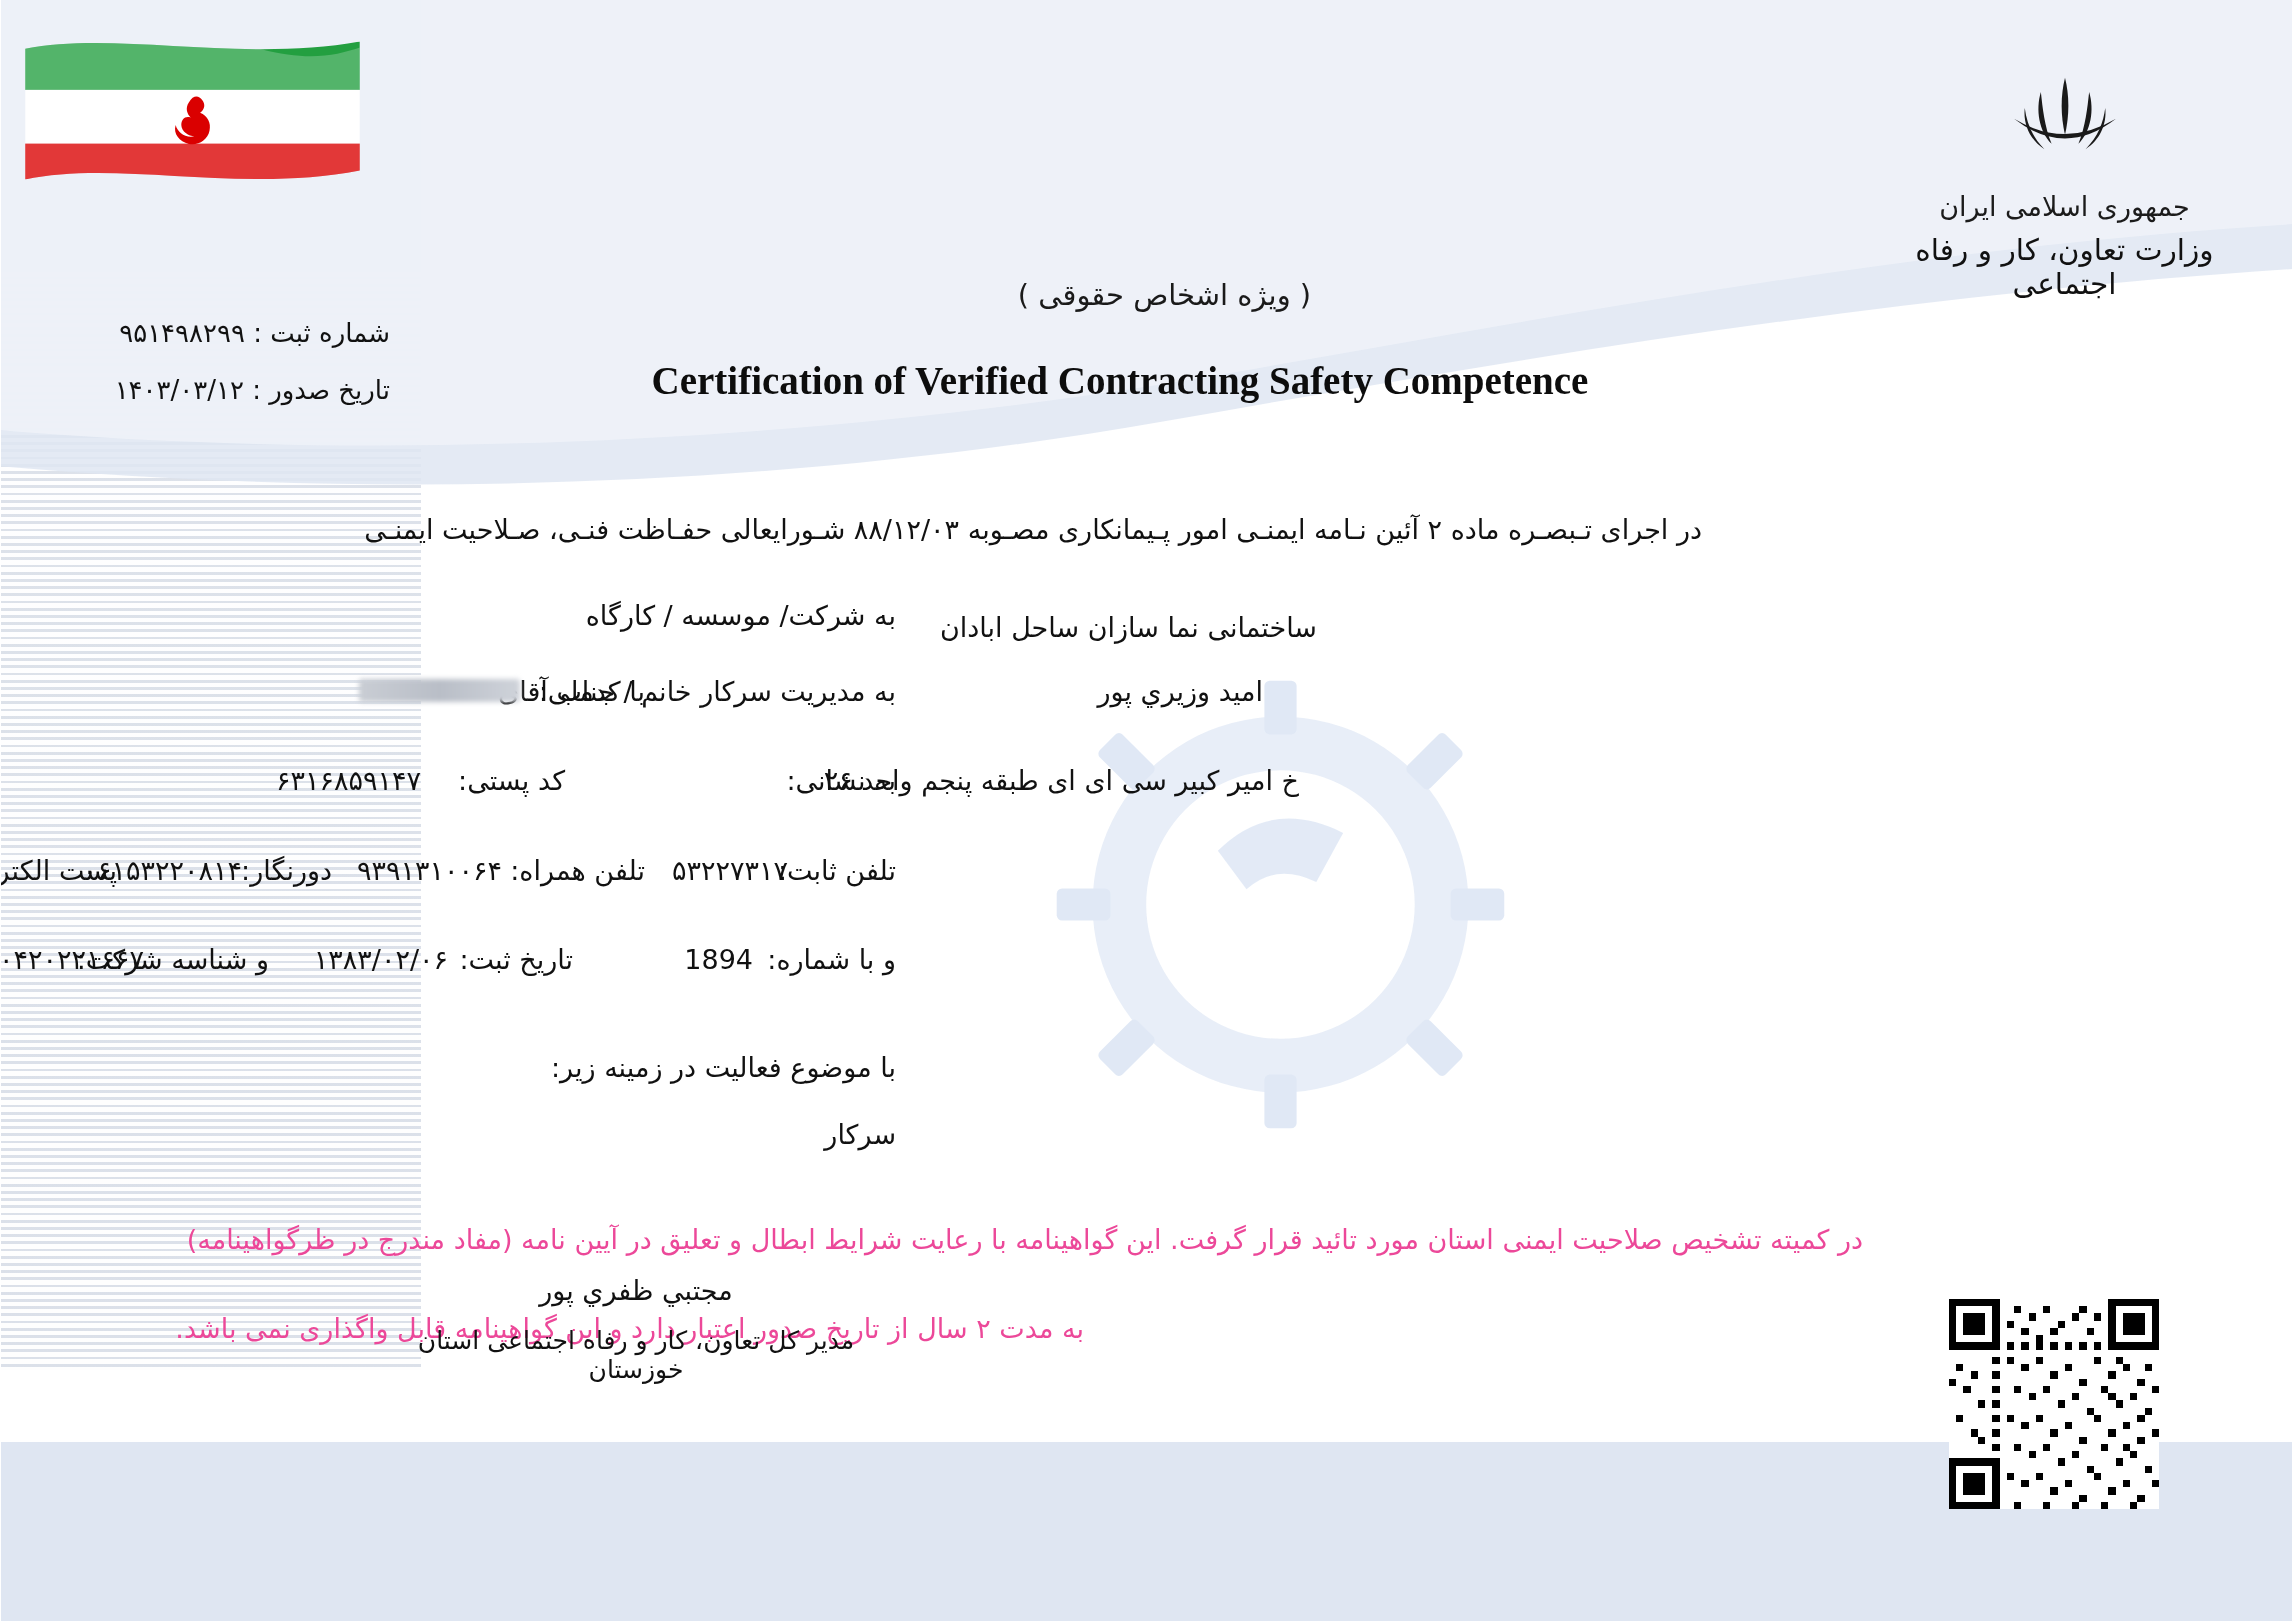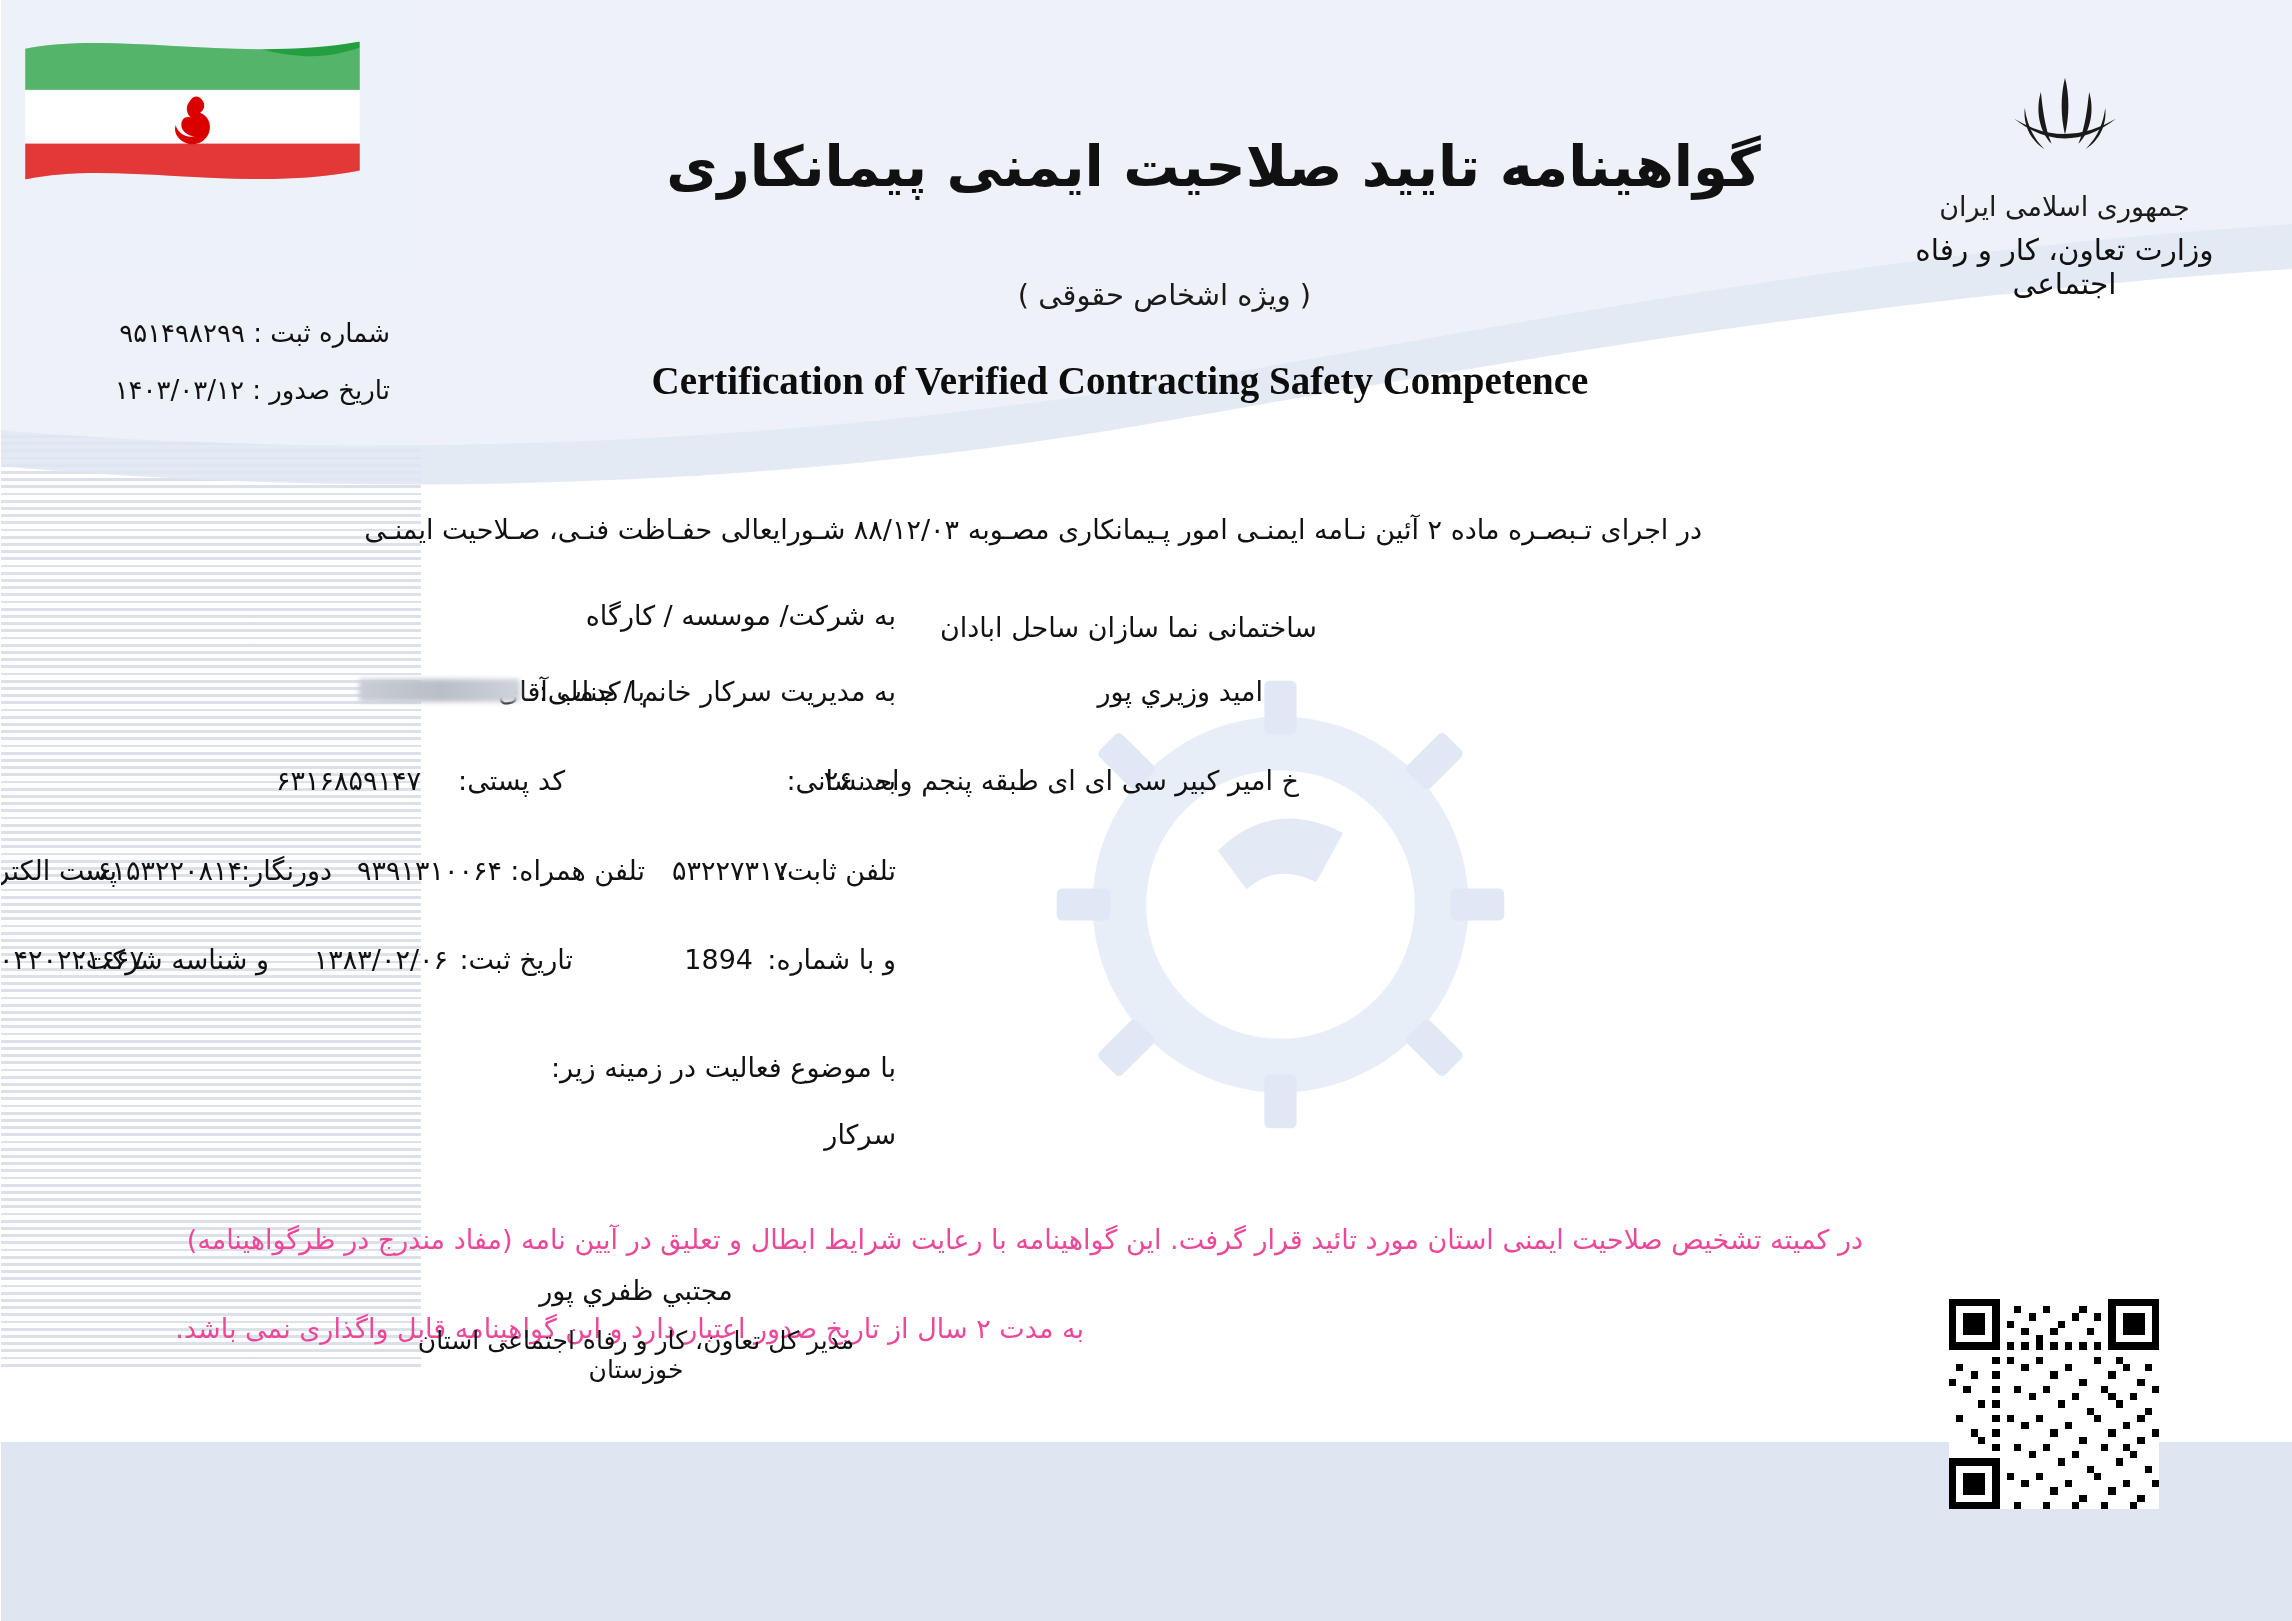--- a/index.html
+++ b/index.html
@@ -282,21 +282,20 @@
           <path d="M112,22 C118,42 114,66 100,80 C108,60 110,40 112,22 Z"></path>
           <path d="M40,40 C38,58 46,76 62,86 C48,72 42,56 40,40 Z"></path>
           <path d="M130,40 C132,58 124,76 108,86 C122,72 128,56 130,40 Z"></path>
           <path d="M28,52 q57,44 114,0 q-57,34 -114,0 Z"></path>
         </g>
       </svg>
       <div class="emblem-line1">جمهوری اسلامی ایران</div>
       <div class="emblem-line2">وزارت تعاون، کار و رفاه اجتماعی</div>
     </div>
 
-    <div class="title-fa">گواهینامه تایید صلاحیت ایمنی  پیمانکاری</div>
     <div class="subtitle-fa">( ویژه اشخاص حقوقی )</div>
     <div class="title-en">Certification of Verified Contracting Safety Competence</div>
 
     <div class="reg-box">
       <div class="reg-line">
         <span>شماره ثبت :</span>
         <span>۹۵۱۴۹۸۲۹۹</span>
       </div>
       <div class="reg-line">
         <span>تاریخ صدور :</span>

